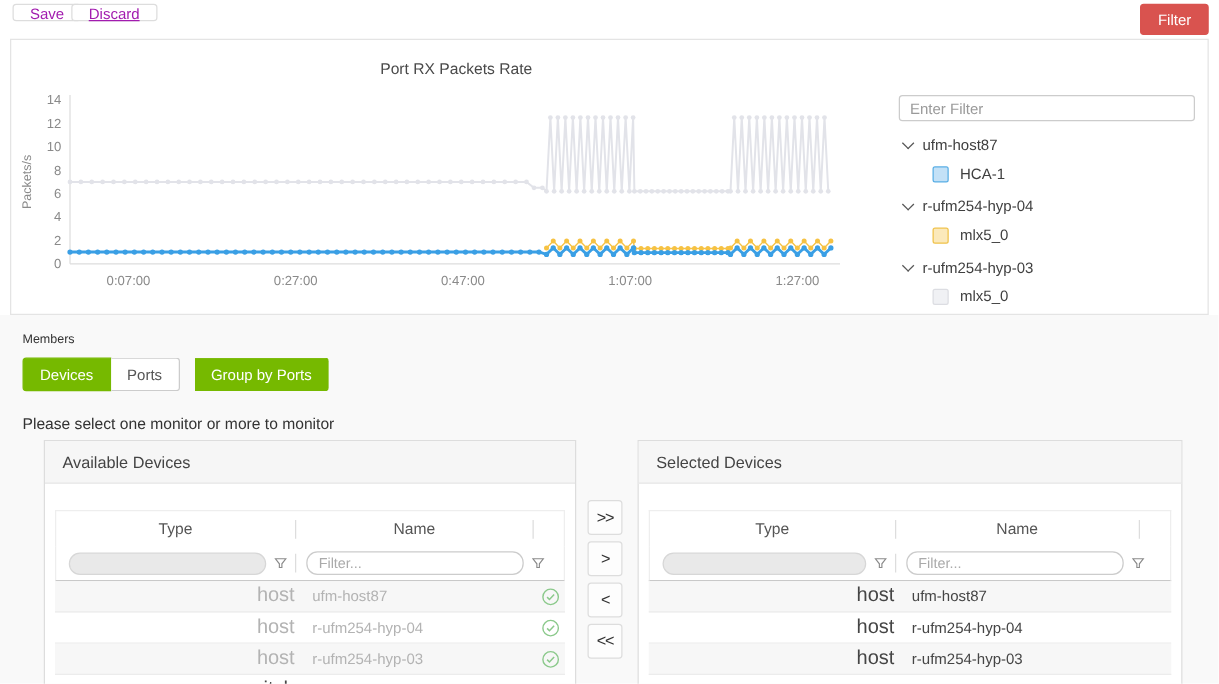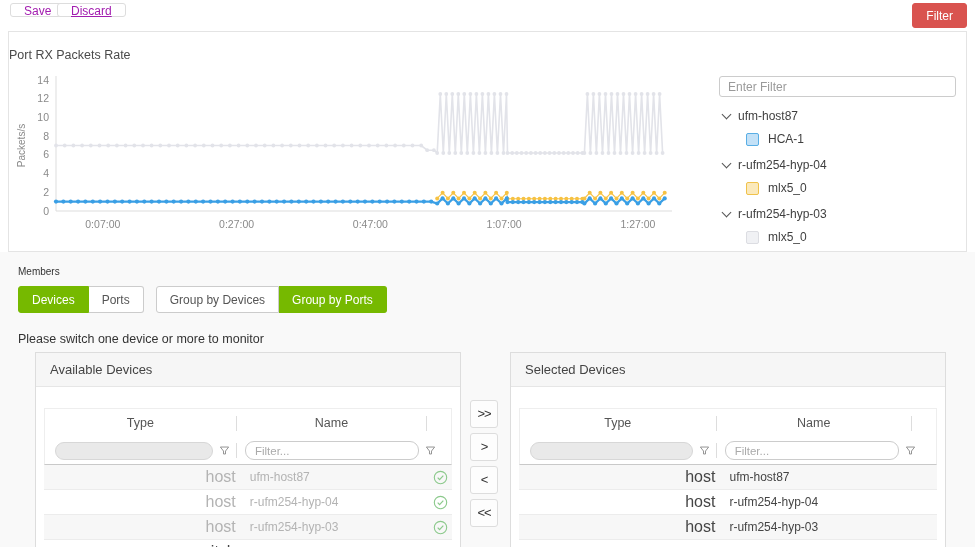--- a/index.html
+++ b/index.html
@@ -12,21 +12,21 @@
     font-family:inherit; }
   #save-btn { left:10px; }
   #discard-btn { left:57px;text-decoration:underline; }
   #remove-btn { position:absolute; top:3px; right:8px; height:25px; padding:0 13px;
     background:#d9534f; border:1px solid #d9534f; border-radius:3px; font-size:12px;
     color:#fff; cursor:pointer; font-family:inherit; }
 
   
   #chart-panel { position:absolute; left:8px; top:31px; width:959px; height:221px;
     background:#fff; border:1px solid #e4e4e4; }
-  #chart-title { position:absolute; left:0; top:16px; width:712px; 
+  #chart-title { position:absolute; left:0; top:16px; width:712px; text-align:center;
     font-size:12.5px; color:#4a4a4a; }
   #chart-svg { position:absolute; left:6px; top:34px; }
 
   
   #side-region { position:absolute; top:44px; right:10px; width:237px; }
   #tree-filter { width:100%; height:21px; border:1px solid #ccc; border-radius:3px;
     padding:0 8px; font-size:12px; color:#444; font-family:inherit; outline:none; }
   #tree-filter::placeholder { color:#9a9a9a; }
   .tree-group { margin-top:12px; display:flex; align-items:center; }
   .chev { width:7px; height:7px; border-right:1.6px solid #555; border-bottom:1.6px solid #555;
@@ -399,25 +399,24 @@
   </div>
 </div>
 
 <div id="lower">
   <div id="members-label">Members</div>
 
   <div class="btn-row">
     <button class="seg-btn first active">Devices</button>
     <button class="seg-btn last">Ports</button>
     <span class="group-gap"></span>
-    <button class="seg-btn first">Group by Devices</button>
     <button class="seg-btn last active">Group by Ports</button>
   </div>
 
-  <div id="hint">Please switch one device or more to monitor</div>
+  <div id="hint">Please select one monitor or more to monitor</div>
 
   <div class="panel" id="available-panel">
     <div class="panel-header">Available Devices</div>
     <div class="table">
       <div class="thead">
         <span class="col-type">Type</span>
         <span class="sep"></span>
         <span class="col-name">Name</span>
         <span class="sep"></span>
         <span class="col-check"></span>

